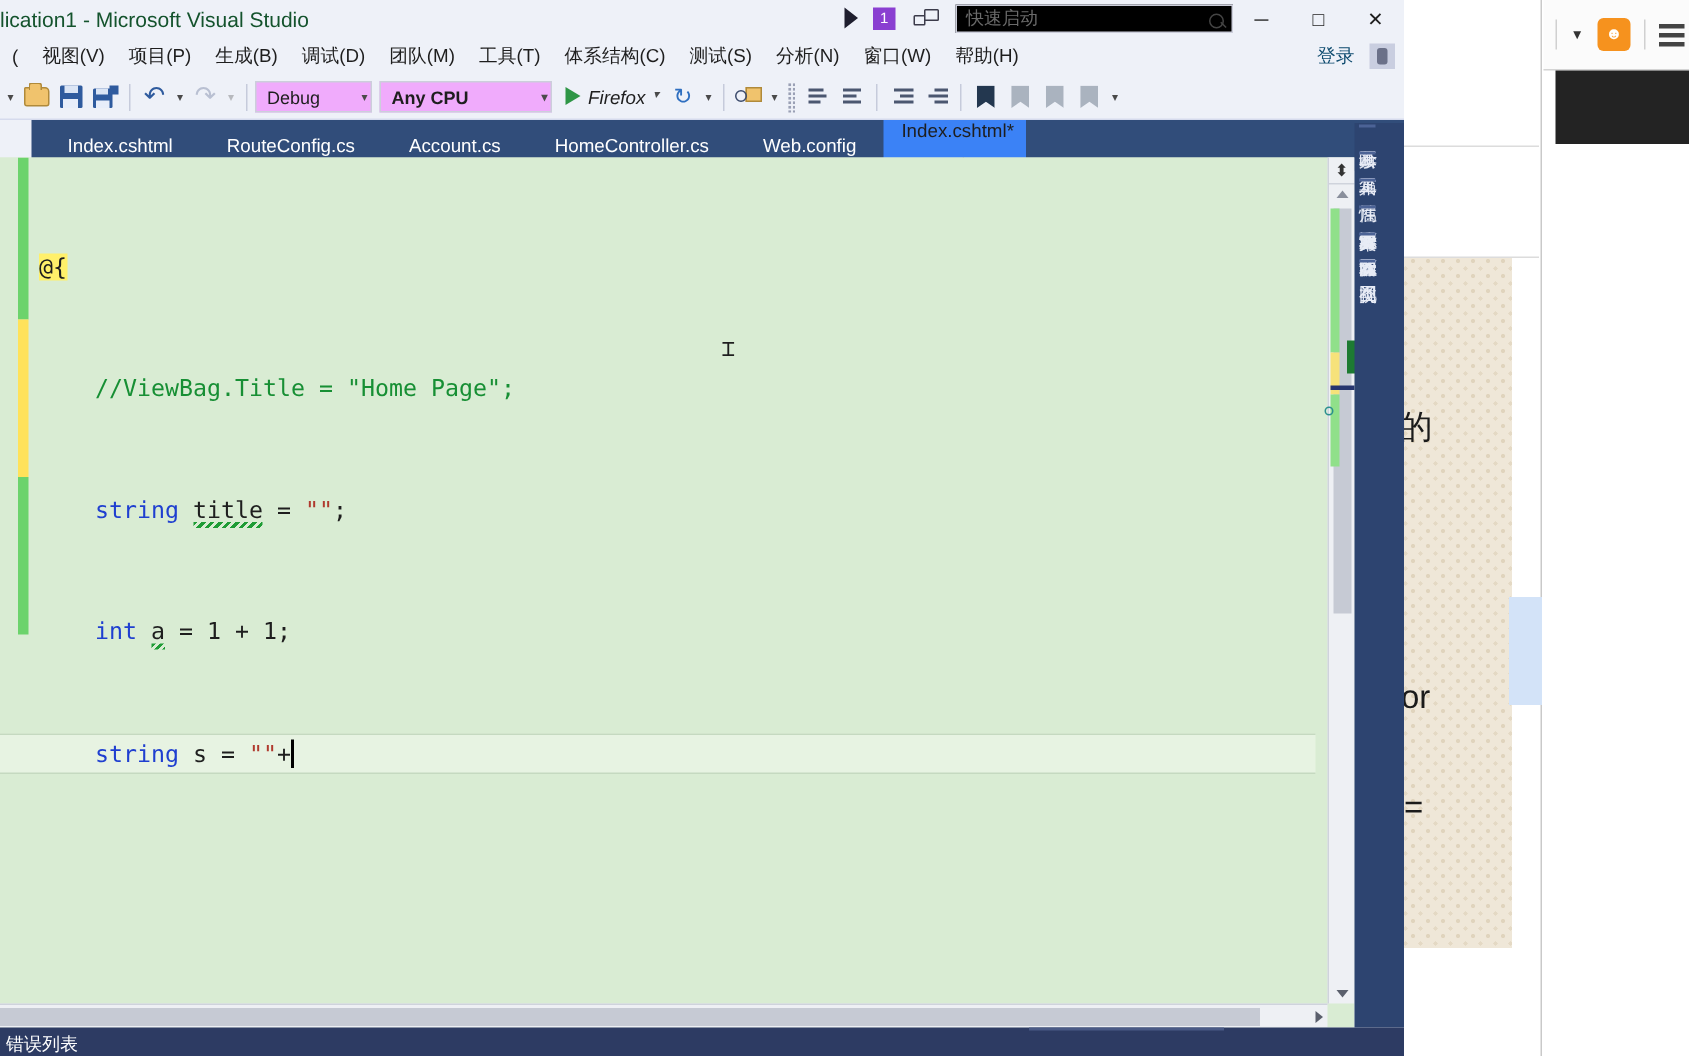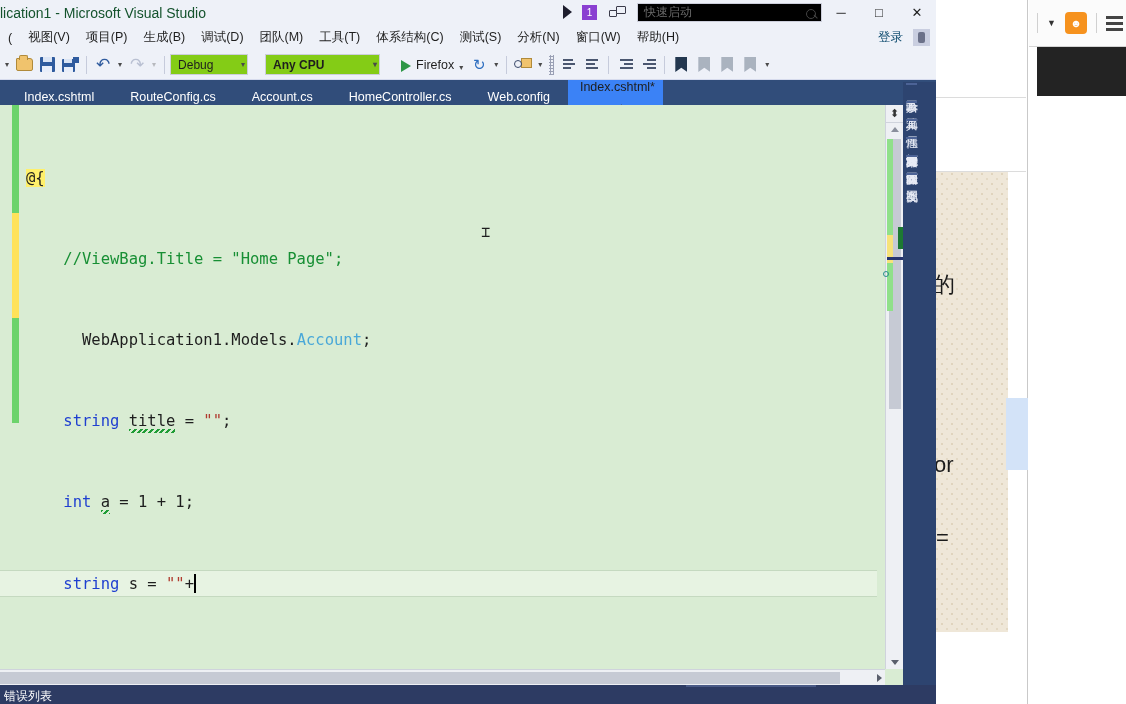--- a/index.html
+++ b/index.html
@@ -169,27 +169,27 @@
   .ico-saveall .s1 {
     position: absolute; left: 0; top: 2px; width: 13px; height: 13px;
     background: #2f5b9e; border-radius: 1px;
   }
   .ico-saveall .s1::before { content:''; position:absolute; left: 2.5px; top:0; width: 8px; height:4px; background:#dbe5f5;}
   .ico-saveall .s1::after { content:''; position:absolute; left: 2px; bottom:0; width: 9px; height:5px; background:#e8eefa;}
   .ico-saveall .s2 { position:absolute; right: 0; top: 0; width: 6px; height: 6px; background:#2f5b9e; }
   .ico-undo, .ico-redo { font-size: 17px; color: #2f5b9e; line-height: 1; font-family: "DejaVu Sans", sans-serif; }
   .ico-redo { color: #b9c0d2; }
   .combo {
-    height: 21px; background: #84cc16; border: 1px solid #cccedb;
+    height: 21px; background: #f0abfc; border: 1px solid #cccedb;
     display: flex; align-items: center; padding: 0 2px 0 7px;
-    font-size: 12px; color: #1e1e1e; margin-right: 16px;
+    font-size: 12px; color: #1e1e1e; margin-right: 4px;
   }
   .combo .cv { flex: 1; white-space: nowrap; }
   .combo .cc { font-size: 8px; color: #4a4a4a; margin-left: 8px; }
-  .run-btn { display: flex; align-items: flex-end; gap: 5px; padding: 0 4px; }
+  .run-btn { display: flex; align-items: flex-start; gap: 5px; padding: 0 4px; font-style: italic; }
   .play-tri {
     width: 0; height: 0; border-left: 10px solid #2e9646;
     border-top: 6px solid transparent; border-bottom: 6px solid transparent;
   }
   .run-label { font-size: 12.5px; color: #1e1e1e; }
   .ico-refresh { font-size: 15px; color: #2f6fc0; line-height: 1; }
   .ico-search-folder { position: relative; width: 18px; height: 15px; }
   .ico-search-folder .sf-f {
     position:absolute; right: 0; top: 1px; width: 11px; height: 10px;
     background: #f0c36d; border: 1.2px solid #b08a3a;
@@ -206,21 +206,21 @@
     background-size: 3px 3px;
   }
   .ico-bookmark { width: 12px; height: 15px; background: #23374f; clip-path: polygon(0 0,100% 0,100% 100%,50% 72%,0 100%); }
   .ico-dim { opacity: 0.33; }
   .ico-indent { width: 15px; height: 13px; position: relative; }
   .ico-indent i { position:absolute; right: 0; height: 2px; background: #4b5770; }
 
   
   .tabstrip {
     height: 34px; background: #314d7a; display: flex; align-items: stretch;
-    position: relative; padding-left: 6px;
+    position: relative; padding-left: 6px; margin-left: 21px;
   }
   .tab {
     display: flex; align-items: center; padding: 0 18px;
     font-size: 12.5px; color: #ffffff; white-space: nowrap;
   }
   .tab.active {
     background: #3b82f6; color: #1e1e1e; padding: 0 8px 0 12px;
     display: flex; align-items: center; gap: 8px; flex-direction: column;
   }
   .tab.active .tname { color: #1e1e1e; font-size: 12.5px; }
@@ -553,21 +553,20 @@
 
         <div class="changebar">
           <div class="cb-seg" style="top:0px;height:108px;background:#6cd36c;"></div>
           <div class="cb-seg" style="top:108px;height:105px;background:#ffe25a;"></div>
           <div class="cb-seg" style="top:213px;height:105px;background:#6cd36c;"></div>
         </div>
 
         <div class="code-area">
           <div class="ln"><span class="t-at">@{</span></div>
           <div class="ln">    <span class="t-cmt">//ViewBag.Title = "Home Page";</span></div>
-          <div class="ln">      <span class="t-plain">WebApplication1.Models.</span><span class="t-type">Account</span><span class="t-plain">;</span></div>
           <div class="ln">    <span class="t-kw">string</span> <span class="squiggle t-plain">title</span><span class="t-plain"> = </span><span class="t-str">""</span><span class="t-plain">;</span></div>
           <div class="ln">    <span class="t-kw">int</span> <span class="squiggle t-plain">a</span><span class="t-plain"> = 1 + 1;</span></div>
           <div class="ln cur">    <span class="t-kw">string</span> <span class="t-plain">s = </span><span class="t-str">""</span><span class="t-plain">+</span><span class="caret-bar"></span></div>
           
           
           
           
           
           
           

